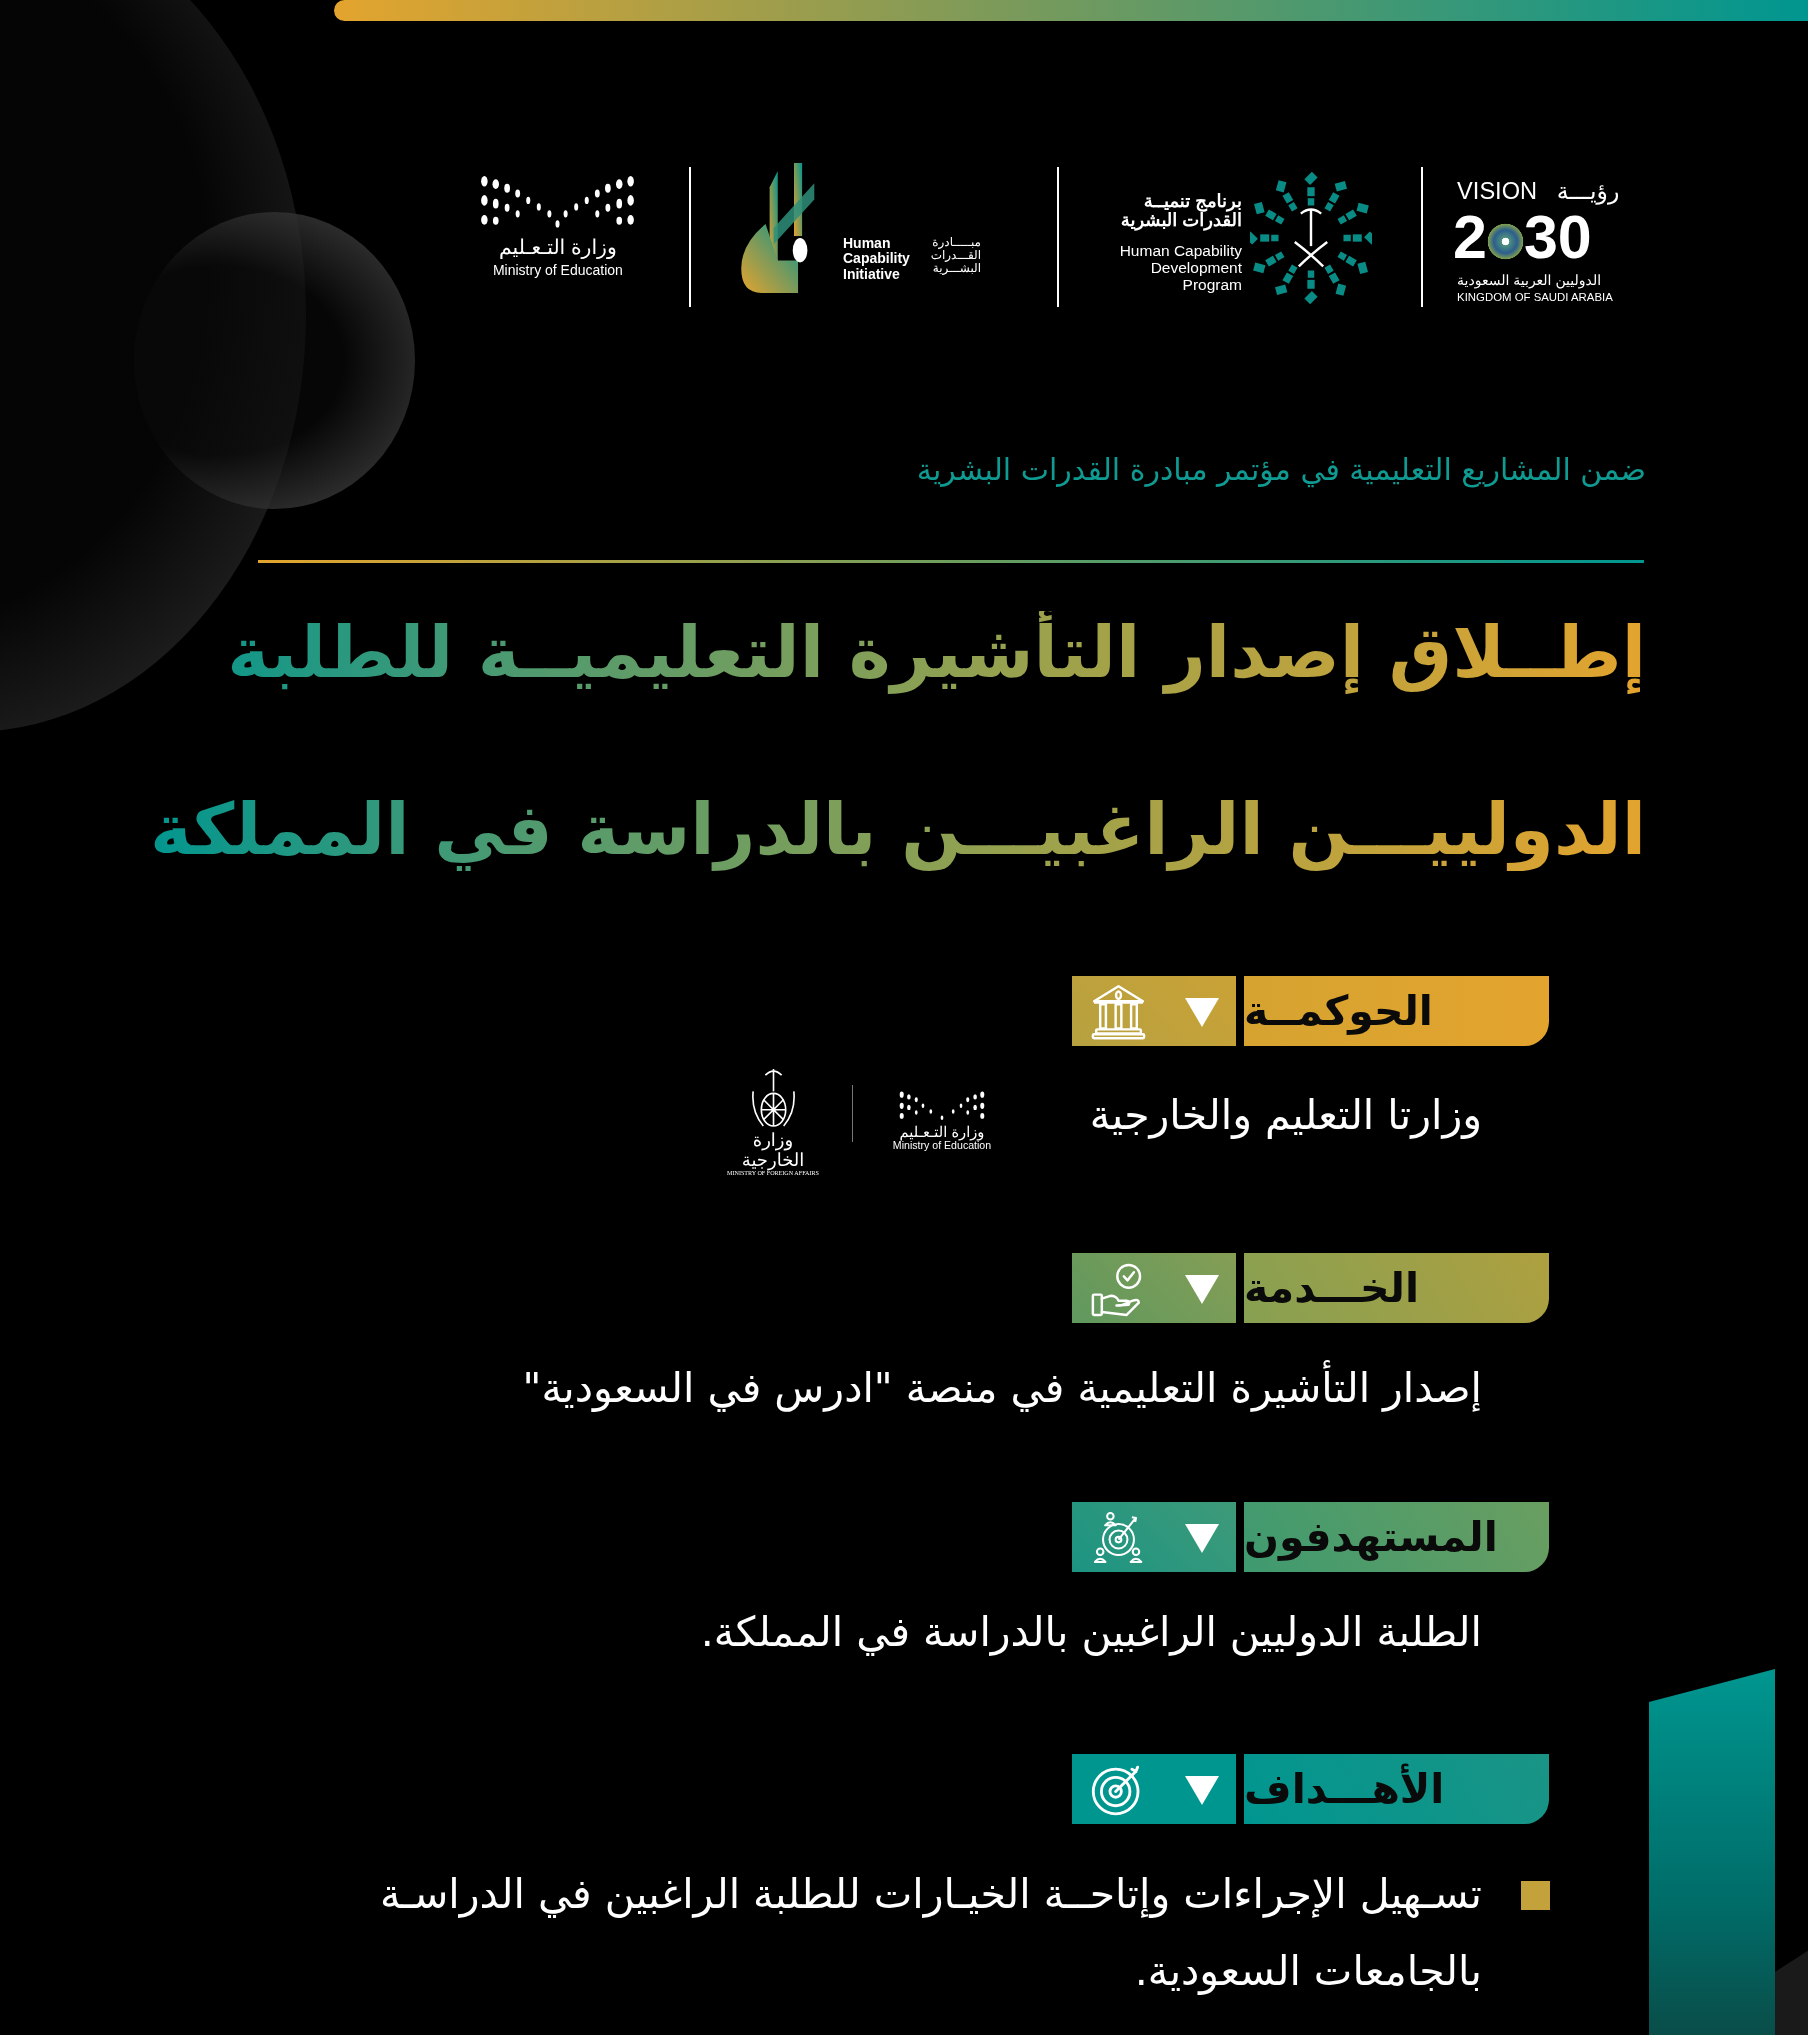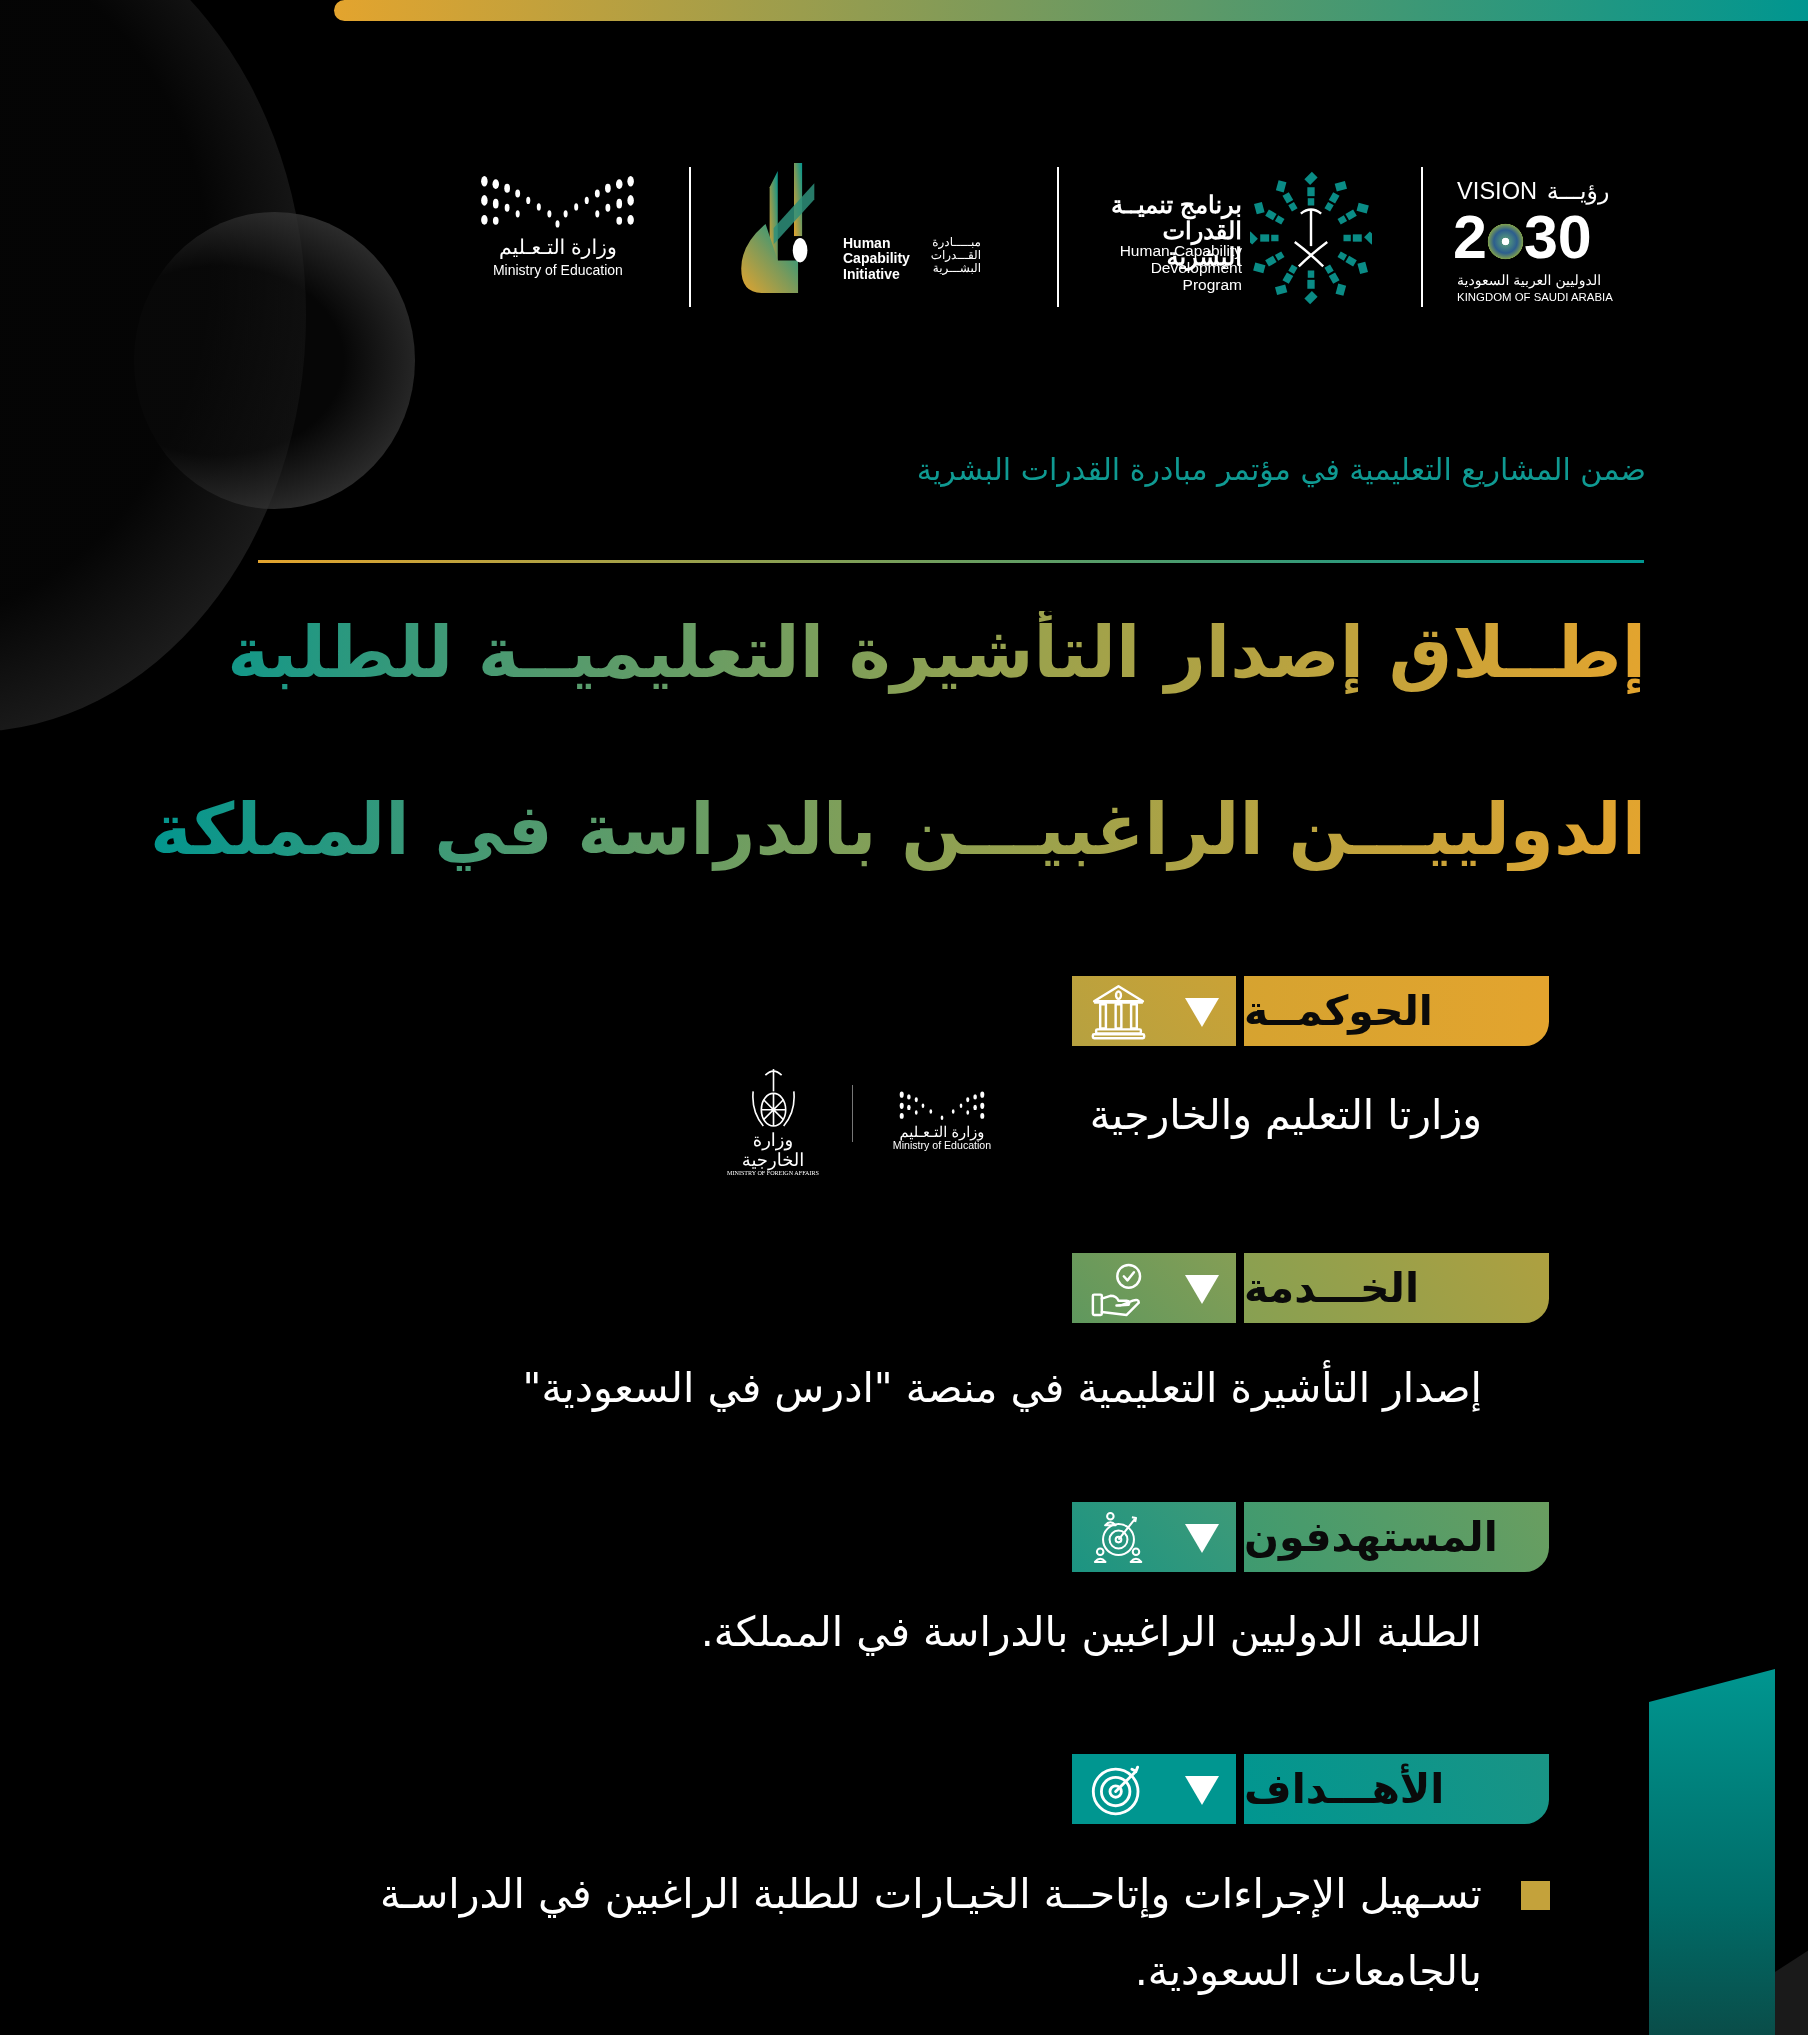--- a/index.html
+++ b/index.html
@@ -116,21 +116,21 @@
     </div>
     <div class="logo-text" style="position:absolute; left:195px; top:73px; font-size:12px; direction:rtl; text-align:right; width:53px;">
       <div>مبـــــادرة</div>
       <div>القـــدرات</div>
       <div>البشـــرية</div>
     </div>
   </div>
   <div class="vdiv" style="left:609px;"></div>
 
   <div class="logo" style="left:647px; width:285px;">
-    <div class="logo-text" style="position:absolute; left:0; top:28.5px; width:147px; text-align:right; direction:rtl; font-size:24px; font-weight:bold;">
+    <div class="logo-text" style="position:absolute; left:0; top:28.5px; width:147px; text-align:right; direction:rtl; font-size:18px; font-weight:bold;">
       <div>برنامج تنميــة</div>
       <div>القدرات البشرية</div>
     </div>
     <div class="logo-text" style="position:absolute; left:0; top:79px; width:147px; text-align:right; font-size:15.5px;">
       <div>Human Capability</div>
       <div>Development Program</div>
     </div>
     <svg width="122" height="134" viewBox="-150 -165 300 330" style="position:absolute; left:155px; top:8.1px;">
       <g fill="#0A8C86">
         <g id="petal">
@@ -156,21 +156,21 @@
           <path d="M-40 10 Q0 40 30 70"></path>
           <path d="M40 10 Q0 40 -30 70"></path>
       </g>
     </svg>
   </div>
   <div class="vdiv" style="left:973px;"></div>
 
   <div class="logo" style="left:1005px; width:187px;">
     <div class="logo-text" style="position:absolute; left:4.1px; top:16.3px; font-size:23.6px; white-space:nowrap;">
       <span>VISION</span>
-      <span style="direction:rtl; unicode-bidi:embed; margin-left:3px;">رؤيـــة</span>
+      <span style="direction:rtl; unicode-bidi:embed; margin-left:13px;">رؤيـــة</span>
     </div>
     <div class="logo-text" style="position:absolute; left:0; top:41px; font-size:61px; font-weight:bold; white-space:nowrap;">
       <span>2</span><span style="display:inline-block; width:37px; height:45px; vertical-align:middle; background:radial-gradient(circle, #fff 12%, #4E8E7E 14%, #2C5E8E 40%, #7E9E4E 60%, transparent 62%);"></span><span>30</span>
     </div>
     <div class="logo-text" style="position:absolute; left:4.1px; top:110px; font-size:14px; direction:rtl; width:175px; text-align:left;">الدوليين العربية السعودية</div>
     <div class="logo-text" style="position:absolute; left:4.1px; top:128px; font-size:11.4px; white-space:nowrap;">KINGDOM OF SAUDI ARABIA</div>
   </div>
 </div>
 
 <div class="abs subtitle">ضمن المشاريع التعليمية في مؤتمر مبادرة القدرات البشرية</div>

